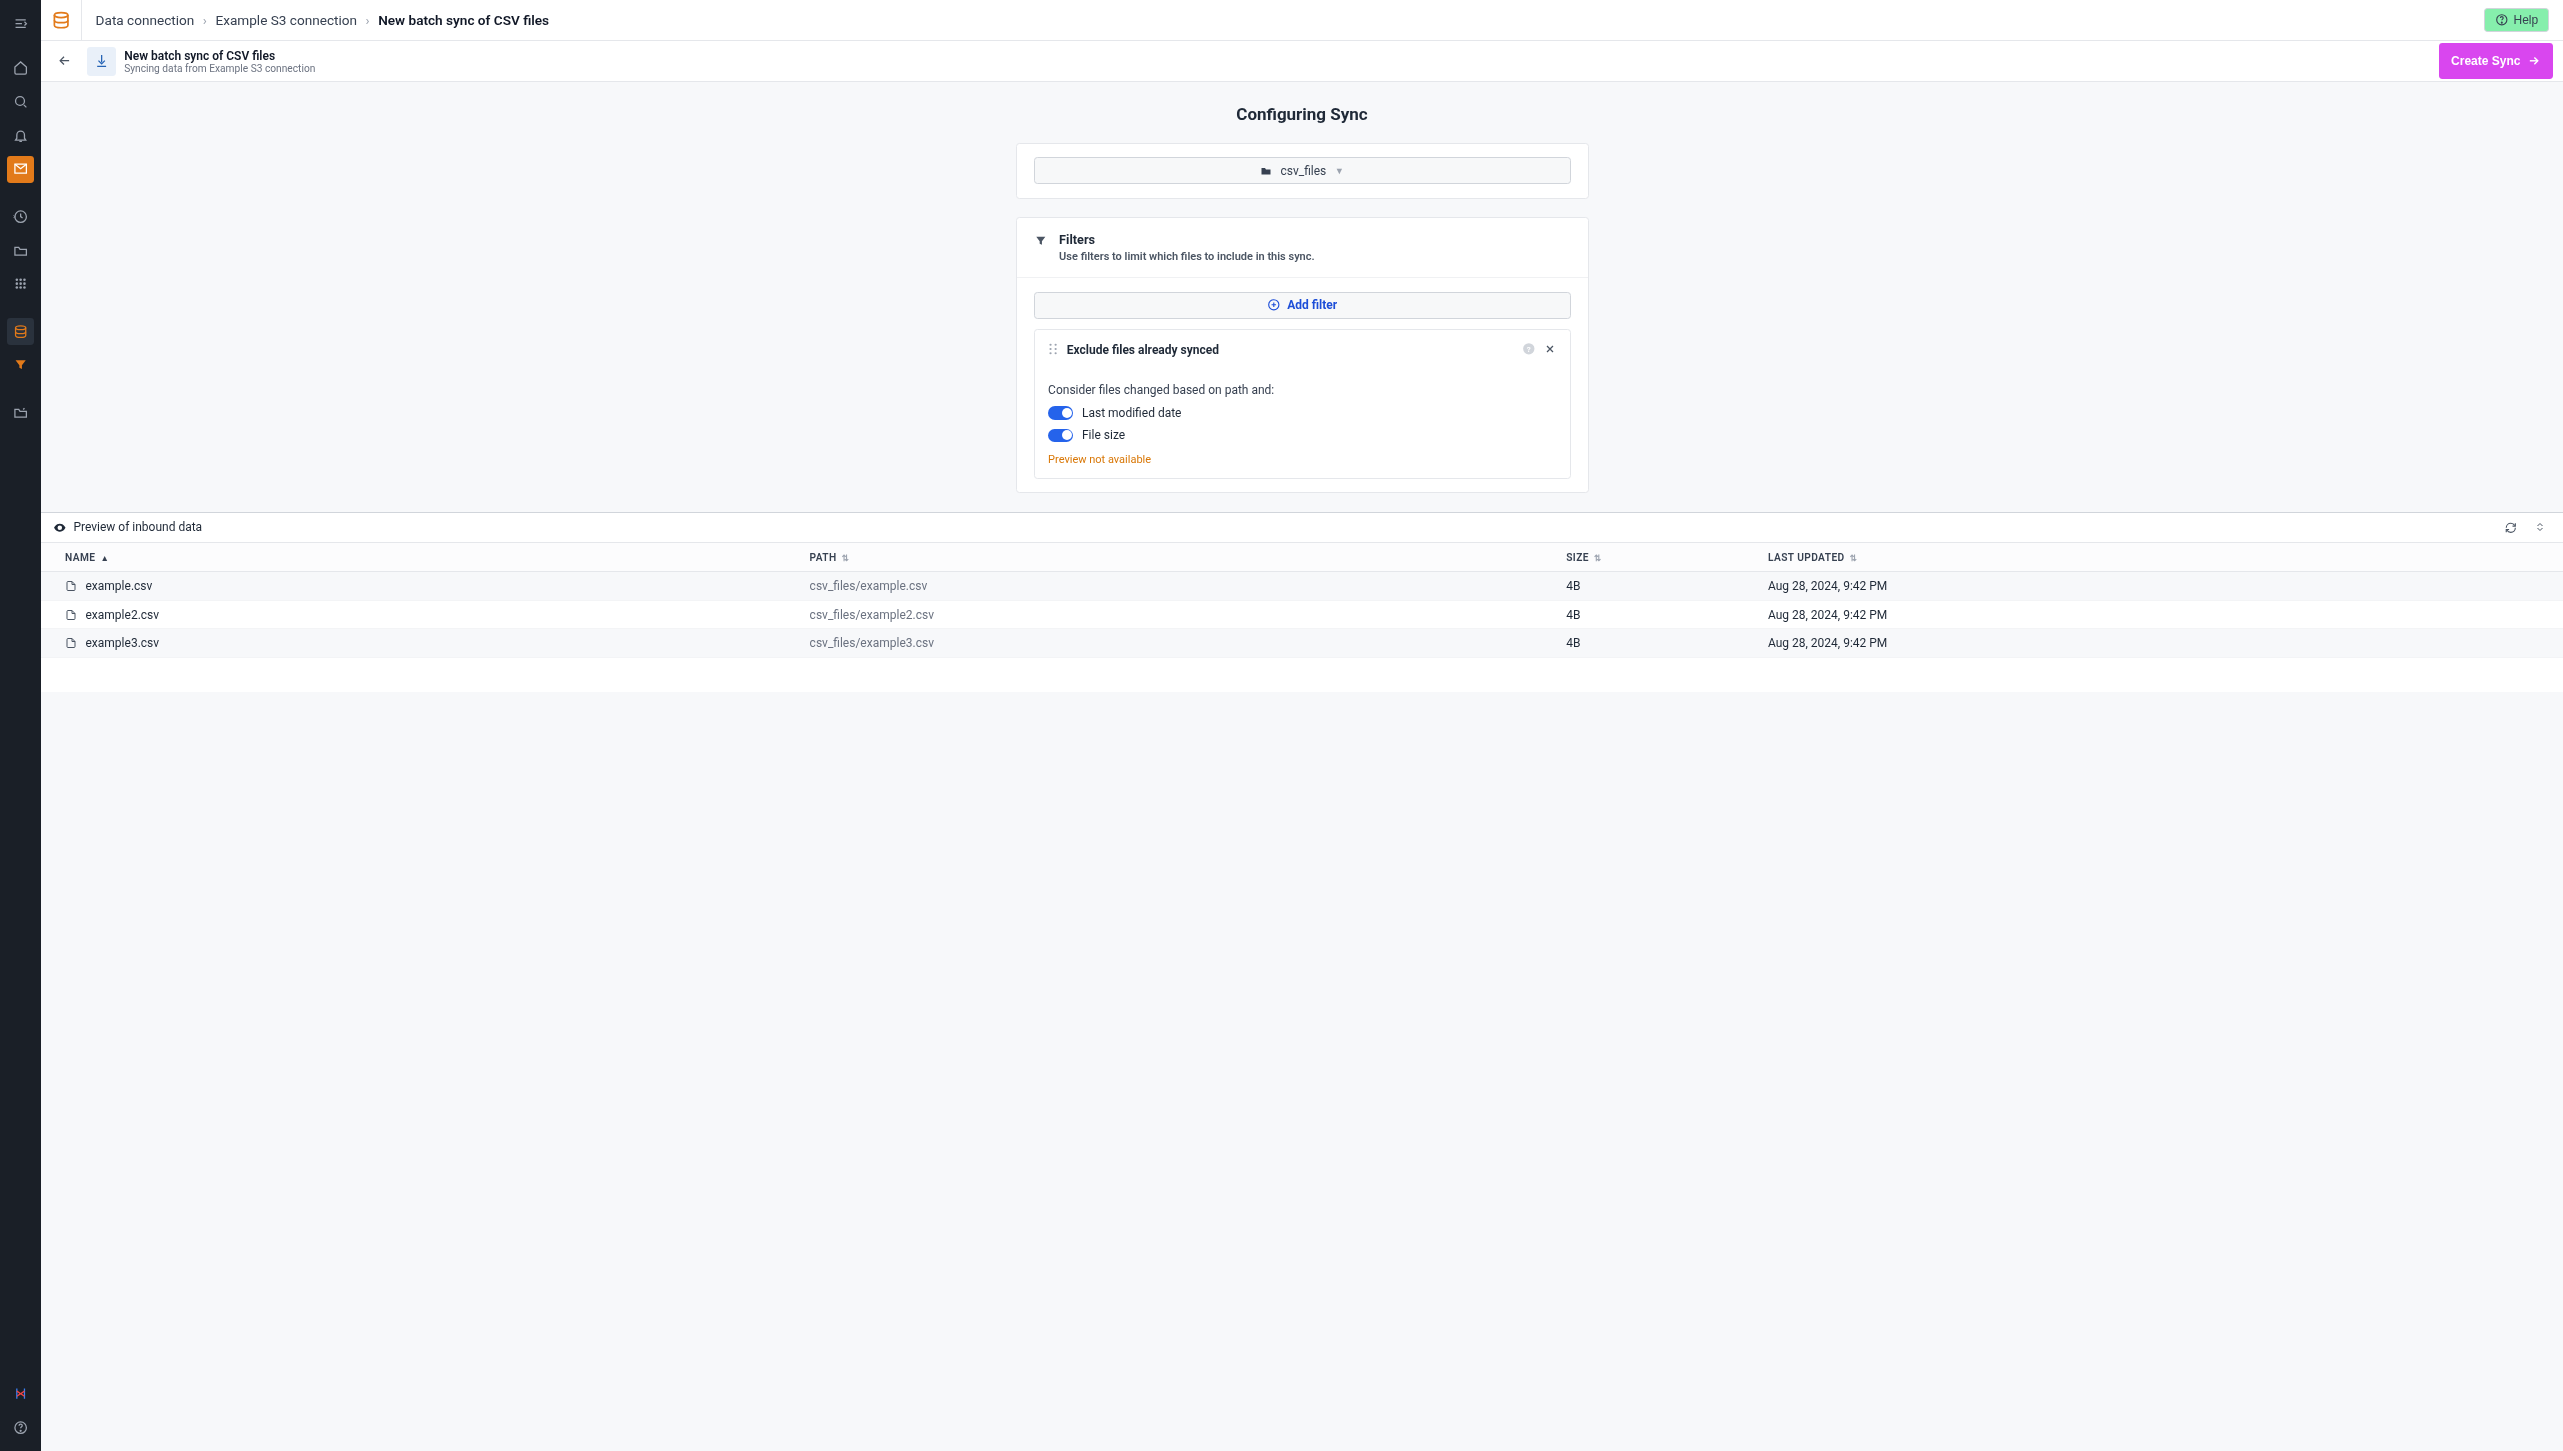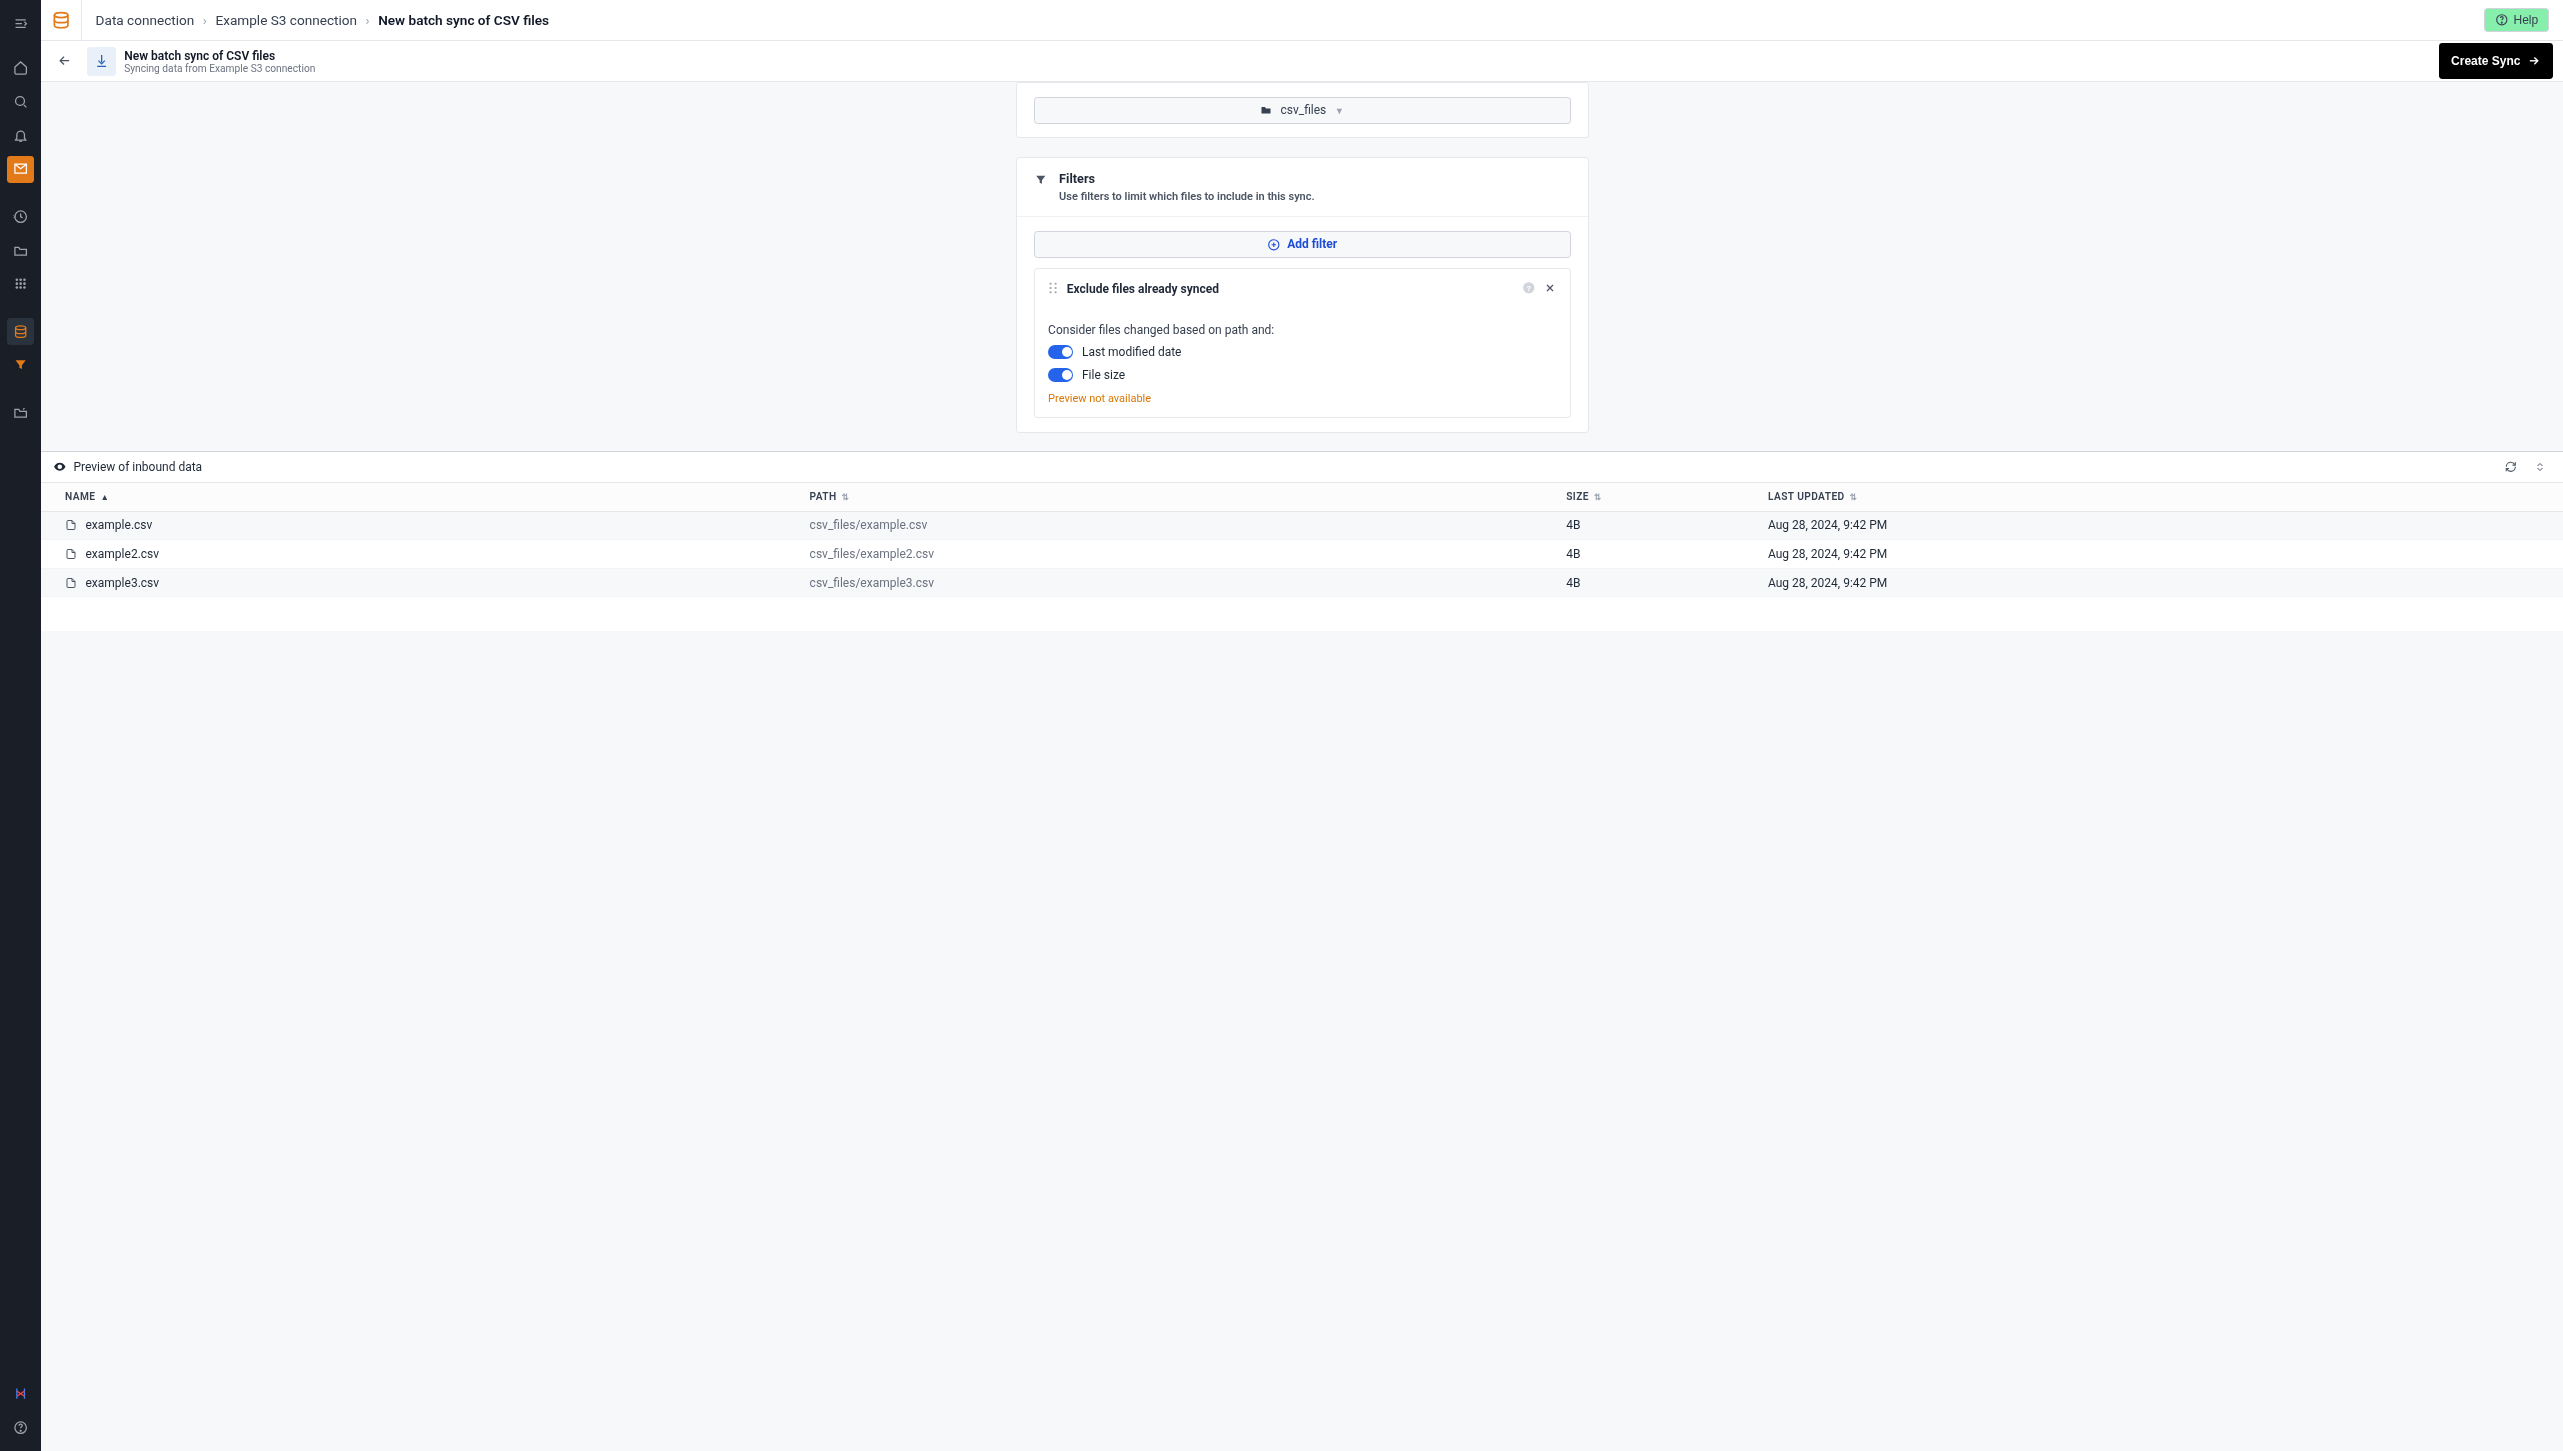--- a/index.html
+++ b/index.html
@@ -23,21 +23,21 @@
   .crumbs .crumb.current { font-weight:600; color:#111827; }
   .crumbs .sep { color:#9ca3af; }
   .help-btn { margin-left:auto; display:flex; align-items:center; gap:5.1px; border:0.8px solid #d1d5db; background:#86efac; padding:4.2px 10.2px; border-radius:3.4px; cursor:pointer; font-size:12px; color:#374151;}
   
   .header { height:41px; background:#fff; border-bottom:0.8px solid #e5e7eb; display:flex; align-items:center; padding:0 10.2px; gap:8.5px; }
   .icon-btn { width:27px; height:27px; display:flex; align-items:center; justify-content:center; border-radius:3.4px; cursor:pointer; color:#4b5563; }
   .sync-icon-box { width:29px; height:29px; background:#e9f0f9; border-radius:3.4px; display:flex; align-items:center; justify-content:center; }
   .sync-icon-box svg { width:15.3px; height:15.3px; color:#2563b5; }
   .header-titles .t1 { font-weight:600; font-size:12px; color:#111827;}
   .header-titles .t2 { font-size:10.2px; color:#6b7280; }
-  .create-btn { margin-left:auto; background:#000000; color:#fff; border:none; padding:11px 12px; border-radius:3.4px; font-weight:600; font-size:12px; display:flex; align-items:flex-end; gap:6.8px; cursor:pointer; }
+  .create-btn { margin-left:auto; background:#d946ef; color:#fff; border:none; padding:11px 12px; border-radius:3.4px; font-weight:600; font-size:12px; display:flex; align-items:flex-end; gap:6.8px; cursor:pointer; }
   
   .content { flex:1; overflow:auto; }
   .page-title { text-align:center; font-size:17px; font-weight:700; color:#1f2937; margin:22px 0 18.6px; }
   .card { width:573px; margin:0 auto 18.6px; background:#fff; border:0.8px solid #e5e7eb; border-radius:3.4px; }
   .card-head { padding:13.6px 17px; display:flex; gap:12px; border-bottom:0.8px solid #f0f1f3;}
   .card-head .ico { color:#4b5563; padding-top:1.7px;}
   .card-head .ico svg { width:13.6px; height:13.6px; }
   .card-head .ttl { font-weight:700; font-size:12.7px; color:#1f2937; }
   .card-head .desc { font-size:11px; color:#4b5563; margin-top:3.4px; font-weight:600;}
   .card-body { padding:13.6px 17px; }
@@ -222,20 +222,21 @@
       <button class="create-btn">
         <span>Create Sync</span>
         <svg width="13.6" height="13.6" viewBox="0 0 24 24" fill="none" stroke="currentColor" stroke-width="2.5">
             <path d="M5 12h14"></path>
             <path d="M13 6l6 6-6 6"></path>
           </svg>
       </button>
     </div>
 
     <div class="content">
+      <div class="page-title">Configuring Sync</div>
 
       <div class="card">
         <div class="card-body">
           <div class="field-btn">
             <svg width="12" height="12" viewBox="0 0 24 24" fill="currentColor">
                 <path d="M3 6h7l2 3h9v10H3z"></path>
               </svg>
             <span>csv_files</span>
             <span class="chev">▼</span>
           </div>

